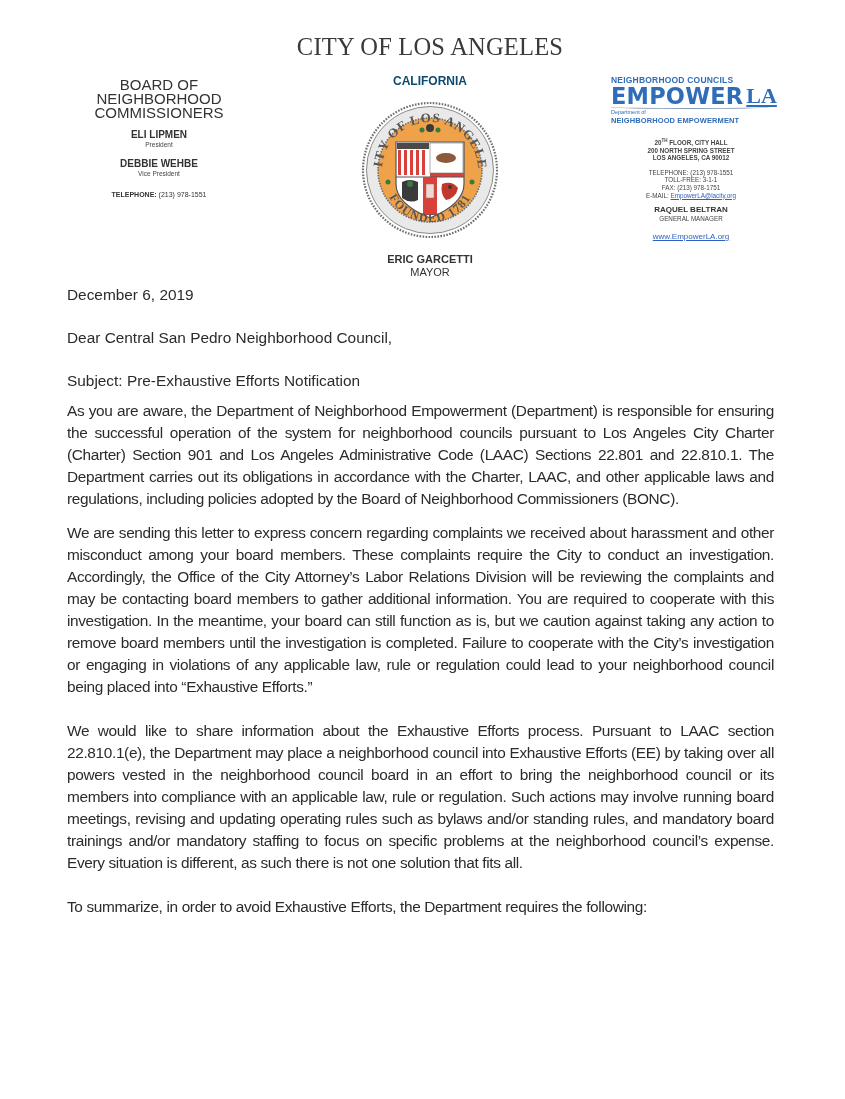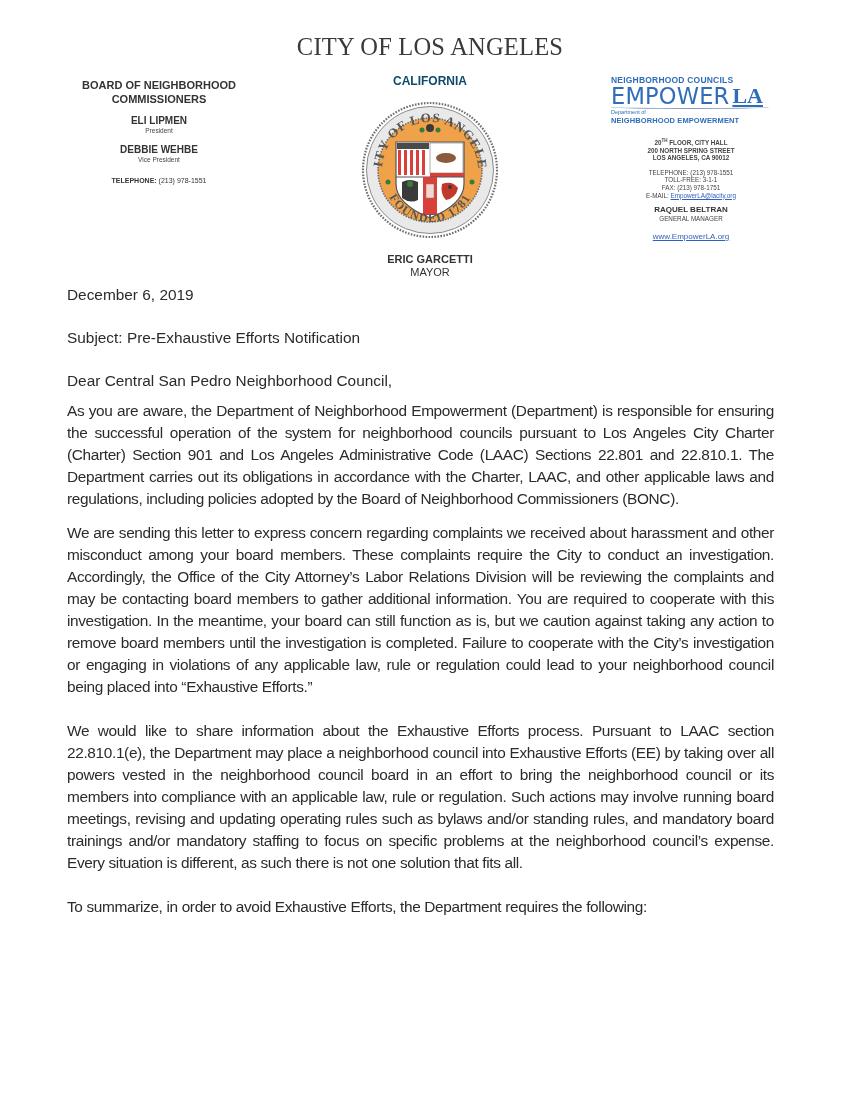--- a/index.html
+++ b/index.html
@@ -2,42 +2,42 @@
 <html><head>
 <meta charset="utf-8">
 <style>
   html, body { margin: 0; padding: 0; background: #ffffff; }
   body { width: 845px; height: 1099px; position: relative; overflow: hidden; color: #2a2a2a; font-family: "Liberation Sans", sans-serif; }
 
   .letterhead { position: absolute; left: 0; top: 0; width: 845px; height: 265px; }
 
   
   .board { position: absolute; left: 62px; top: 78px; width: 194px; text-align: center; font-family: "Liberation Sans", sans-serif; color: #333; }
-  .board .title { font-weight: bold; font-size: 11px; line-height: 14px; }
+  .board .title { font-weight: normal; font-size: 15px; line-height: 14px; }
   .board .officer-name { font-weight: bold; font-size: 10px; line-height: 12px; margin-top: 9px; }
   .board .officer-role { font-size: 6.5px; line-height: 8px; color: #444; }
   .board .members { margin-top: 12px; }
   .board .member { font-weight: bold; font-size: 10px; line-height: 11.6px; }
   .board .phone { font-size: 7px; margin-top: 13px; color: #333; }
   .board .phone b { font-weight: bold; }
 
   
   .center { position: absolute; left: 290px; top: 34px; width: 280px; text-align: center; }
   .city-title { font-family: "Liberation Serif", serif; font-size: 24.5px; line-height: 26px; color: #3a3a3a; letter-spacing: 0.2px; }
   .state { font-weight: bold; font-size: 12px; line-height: 14px; color: #0c4a6e; margin-top: 14px; }
   .seal { display: block; margin: 12px auto 0; width: 140px; height: 140px; }
   .mayor-name { font-weight: bold; font-size: 11px; line-height: 13px; margin-top: 13px; color: #333; }
   .mayor-title { font-weight: normal; font-size: 11px; line-height: 13px; color: #333; }
 
   
   .dept { position: absolute; left: 596px; top: 75px; width: 190px; text-align: center; }
   .logo { text-align: left; width: 160px; margin: 0 auto; position: relative; }
   .logo .nc { color: #2f6db8; font-weight: bold; font-size: 8.5px; letter-spacing: 0.2px; line-height: 10px; }
   .logo .empower-row { display: flex; align-items: flex-end; line-height: 22px; }
-  .logo .empower { color: #2f6db8; font-weight: normal; font-size: 22.5px; letter-spacing: 0.2px; font-family: "DejaVu Sans", sans-serif; }
+  .logo .empower { color: #2f6db8; font-weight: bold; font-size: 22.5px; letter-spacing: 0.2px; font-family: "DejaVu Sans", sans-serif; }
   .logo .la { color: #2f6db8; font-family: "Liberation Serif", serif; font-weight: bold; font-size: 22px; margin-left: 3px; text-decoration: underline; }
   .logo .swoosh { position: absolute; left: 0; top: 30px; width: 158px; height: 3px; border-bottom: 1.5px solid #7f96b8; border-radius: 0 0 50% 50%; }
   .logo .dep-of { color: #2f6db8; font-size: 5.5px; line-height: 7px; margin-top: 2px; }
   .logo .ne { color: #2f6db8; font-weight: bold; font-size: 7.5px; line-height: 9px; letter-spacing: 0.1px; }
 
   .addr { margin-top: 12px; font-size: 6.3px; line-height: 7.6px; color: #444; }
   .addr b { font-weight: bold; }
   .contact { margin-top: 7px; font-size: 6.3px; line-height: 7.6px; color: #444; }
   .link { color: #2f5fc0; text-decoration: underline; }
   .gm-name { margin-top: 6px; font-weight: bold; font-size: 8px; line-height: 9.5px; color: #333; }
@@ -168,22 +168,22 @@
     <div class="gm-title">GENERAL MANAGER</div>
 
     <div class="web">
       <span class="link">www.EmpowerLA.org</span>
     </div>
   </div>
 </div>
 
 <div class="letter">
   <div class="line date">December 6, 2019</div>
+  <div class="line salutation">Dear Central San Pedro Neighborhood Council,</div>
   <div class="line subject">Subject: Pre-Exhaustive Efforts Notification</div>
-  <div class="line salutation">Dear Central San Pedro Neighborhood Council,</div>
   <p class="para p1">As you are aware, the Department of Neighborhood Empowerment (Department) is responsible for ensuring the successful operation of the system for neighborhood councils pursuant to Los Angeles City Charter (Charter) Section 901 and Los Angeles Administrative Code (LAAC) Sections 22.801 and 22.810.1.  The Department carries out its obligations in accordance with the Charter, LAAC, and other applicable laws and regulations, including policies adopted by the Board of Neighborhood Commissioners (BONC).</p>
   <p class="para p2">We are sending this letter to express concern regarding complaints we received about harassment and other misconduct among your board members.  These complaints require the City to conduct an investigation.  Accordingly, the Office of the City Attorney’s Labor Relations Division will be reviewing the complaints and may be contacting board members to gather additional information.  You are required to cooperate with this investigation.  In the meantime, your board can still function as is, but we caution against taking any action to remove board members until the investigation is completed.  Failure to cooperate with the City’s investigation or engaging in violations of any applicable law, rule or regulation could lead to your neighborhood council being placed into “Exhaustive Efforts.”</p>
   <p class="para p3">We would like to share information about the Exhaustive Efforts process.  Pursuant to LAAC section 22.810.1(e), the Department may place a neighborhood council into Exhaustive Efforts (EE) by taking over all powers vested in the neighborhood council board in an effort to bring the neighborhood council or its members into compliance with an applicable law, rule or regulation. Such actions may involve running board meetings, revising and updating operating rules such as bylaws and/or standing rules, and mandatory board trainings and/or mandatory staffing to focus on specific problems at the neighborhood council’s expense.  Every situation is different, as such there is not one solution that fits all.</p>
   <p class="para p4">To summarize, in order to avoid Exhaustive Efforts, the Department requires the following:</p>
 </div>
 
 <style>
   .letter p { margin-bottom: 0; }
   .letter .para { font-size: 15.4px; }
 </style>

